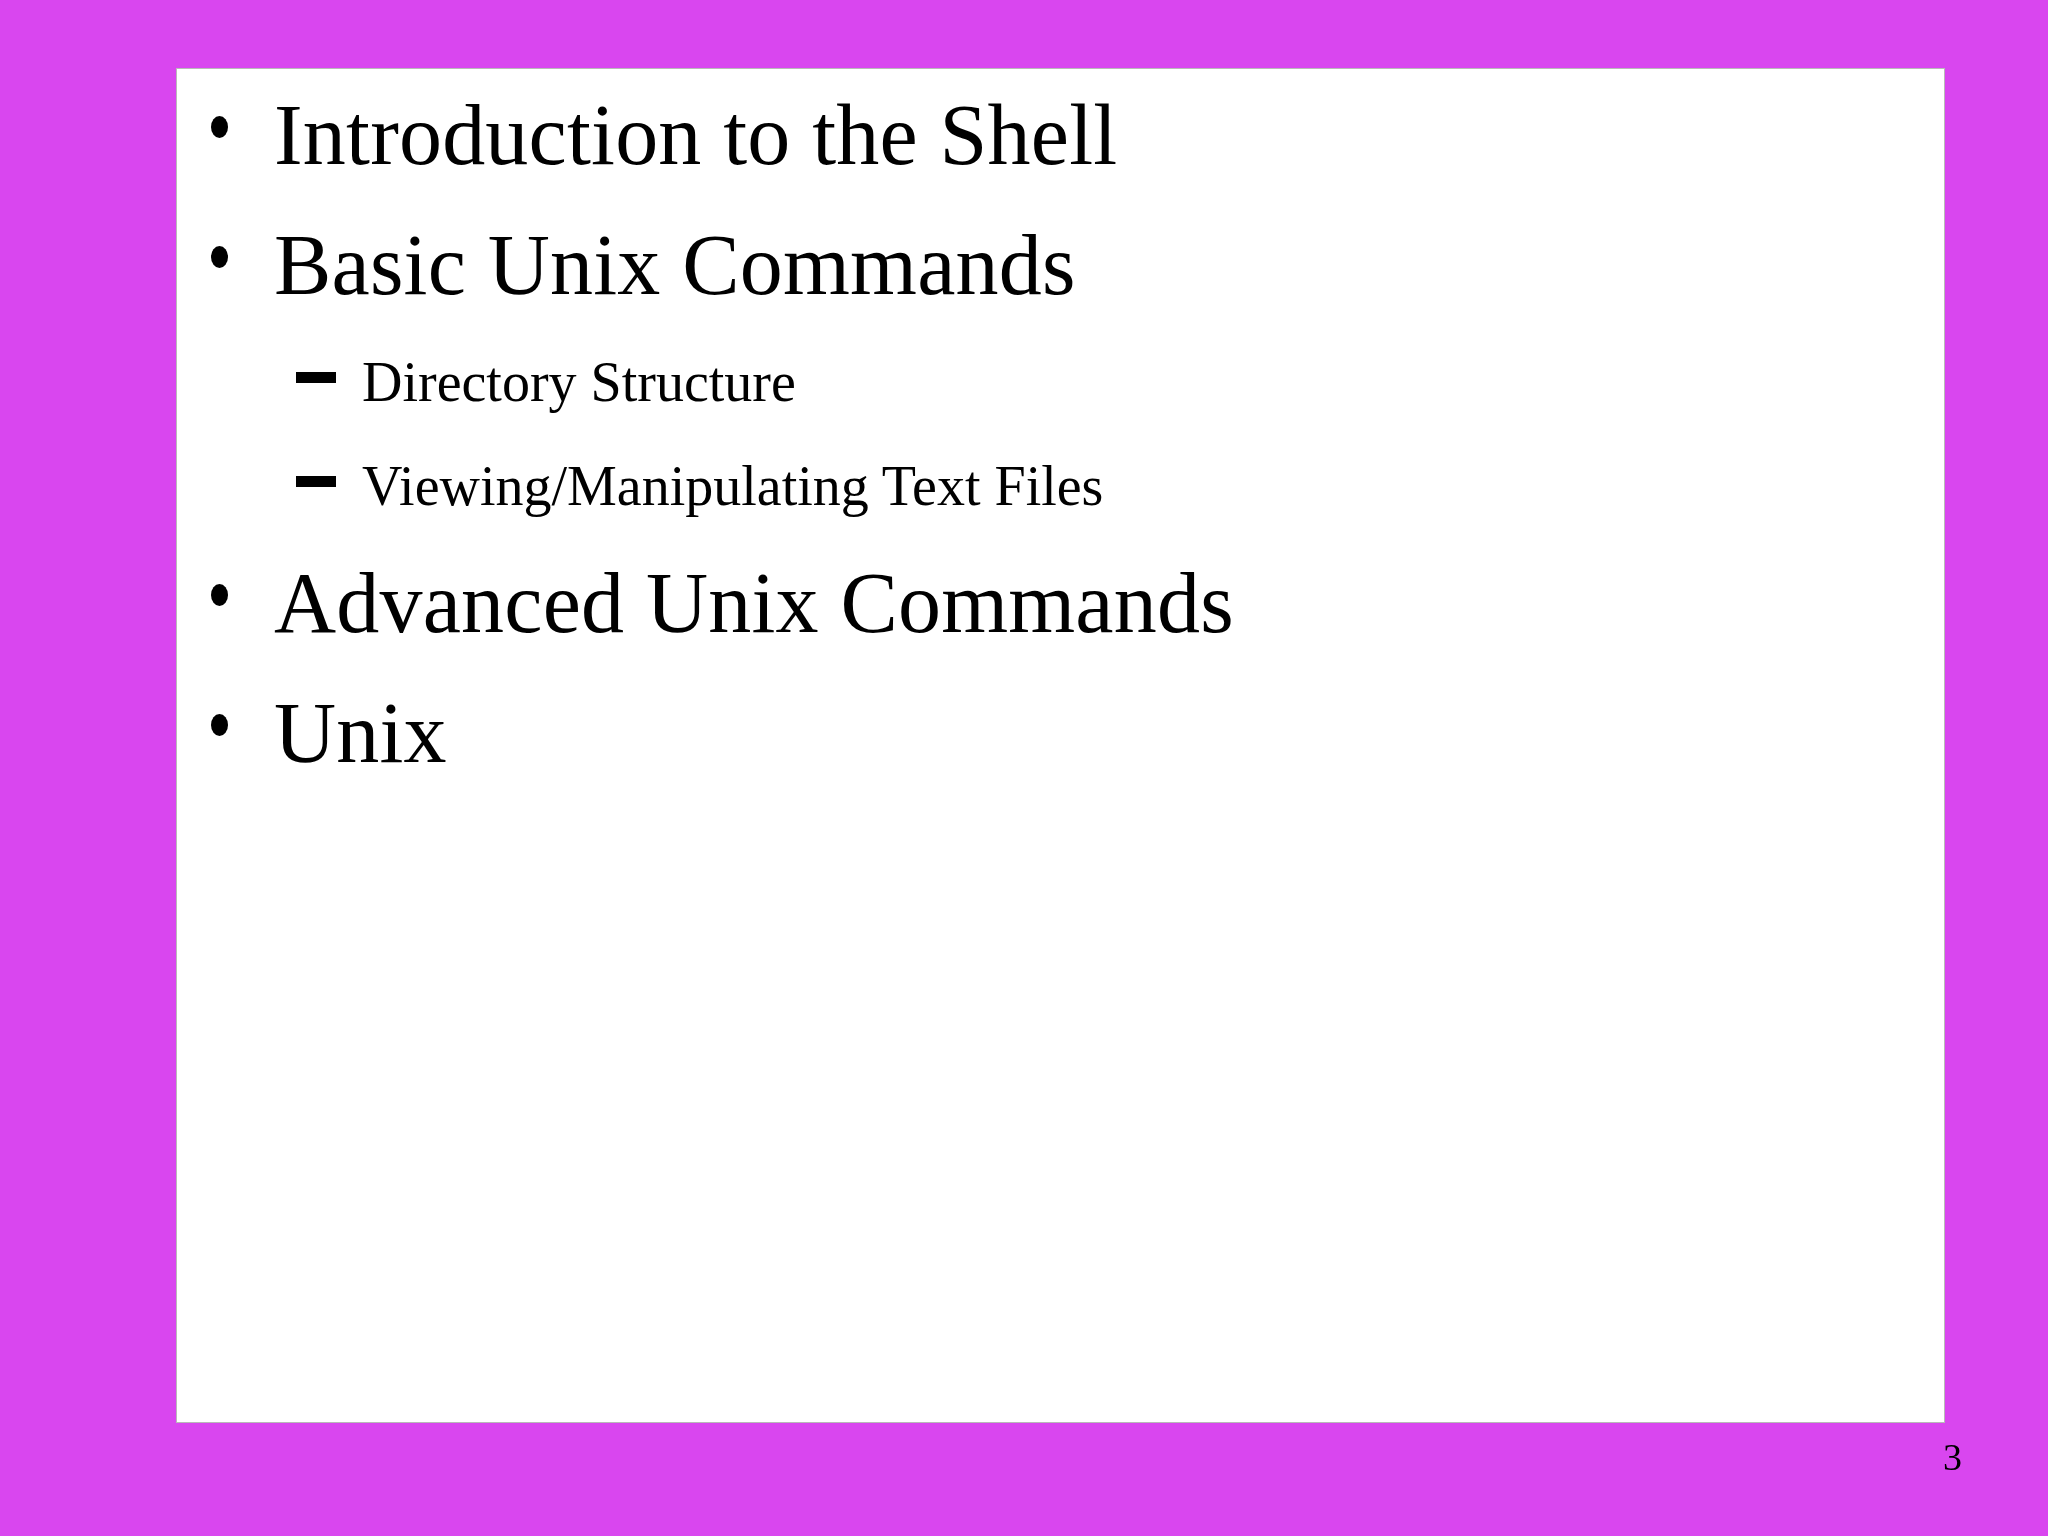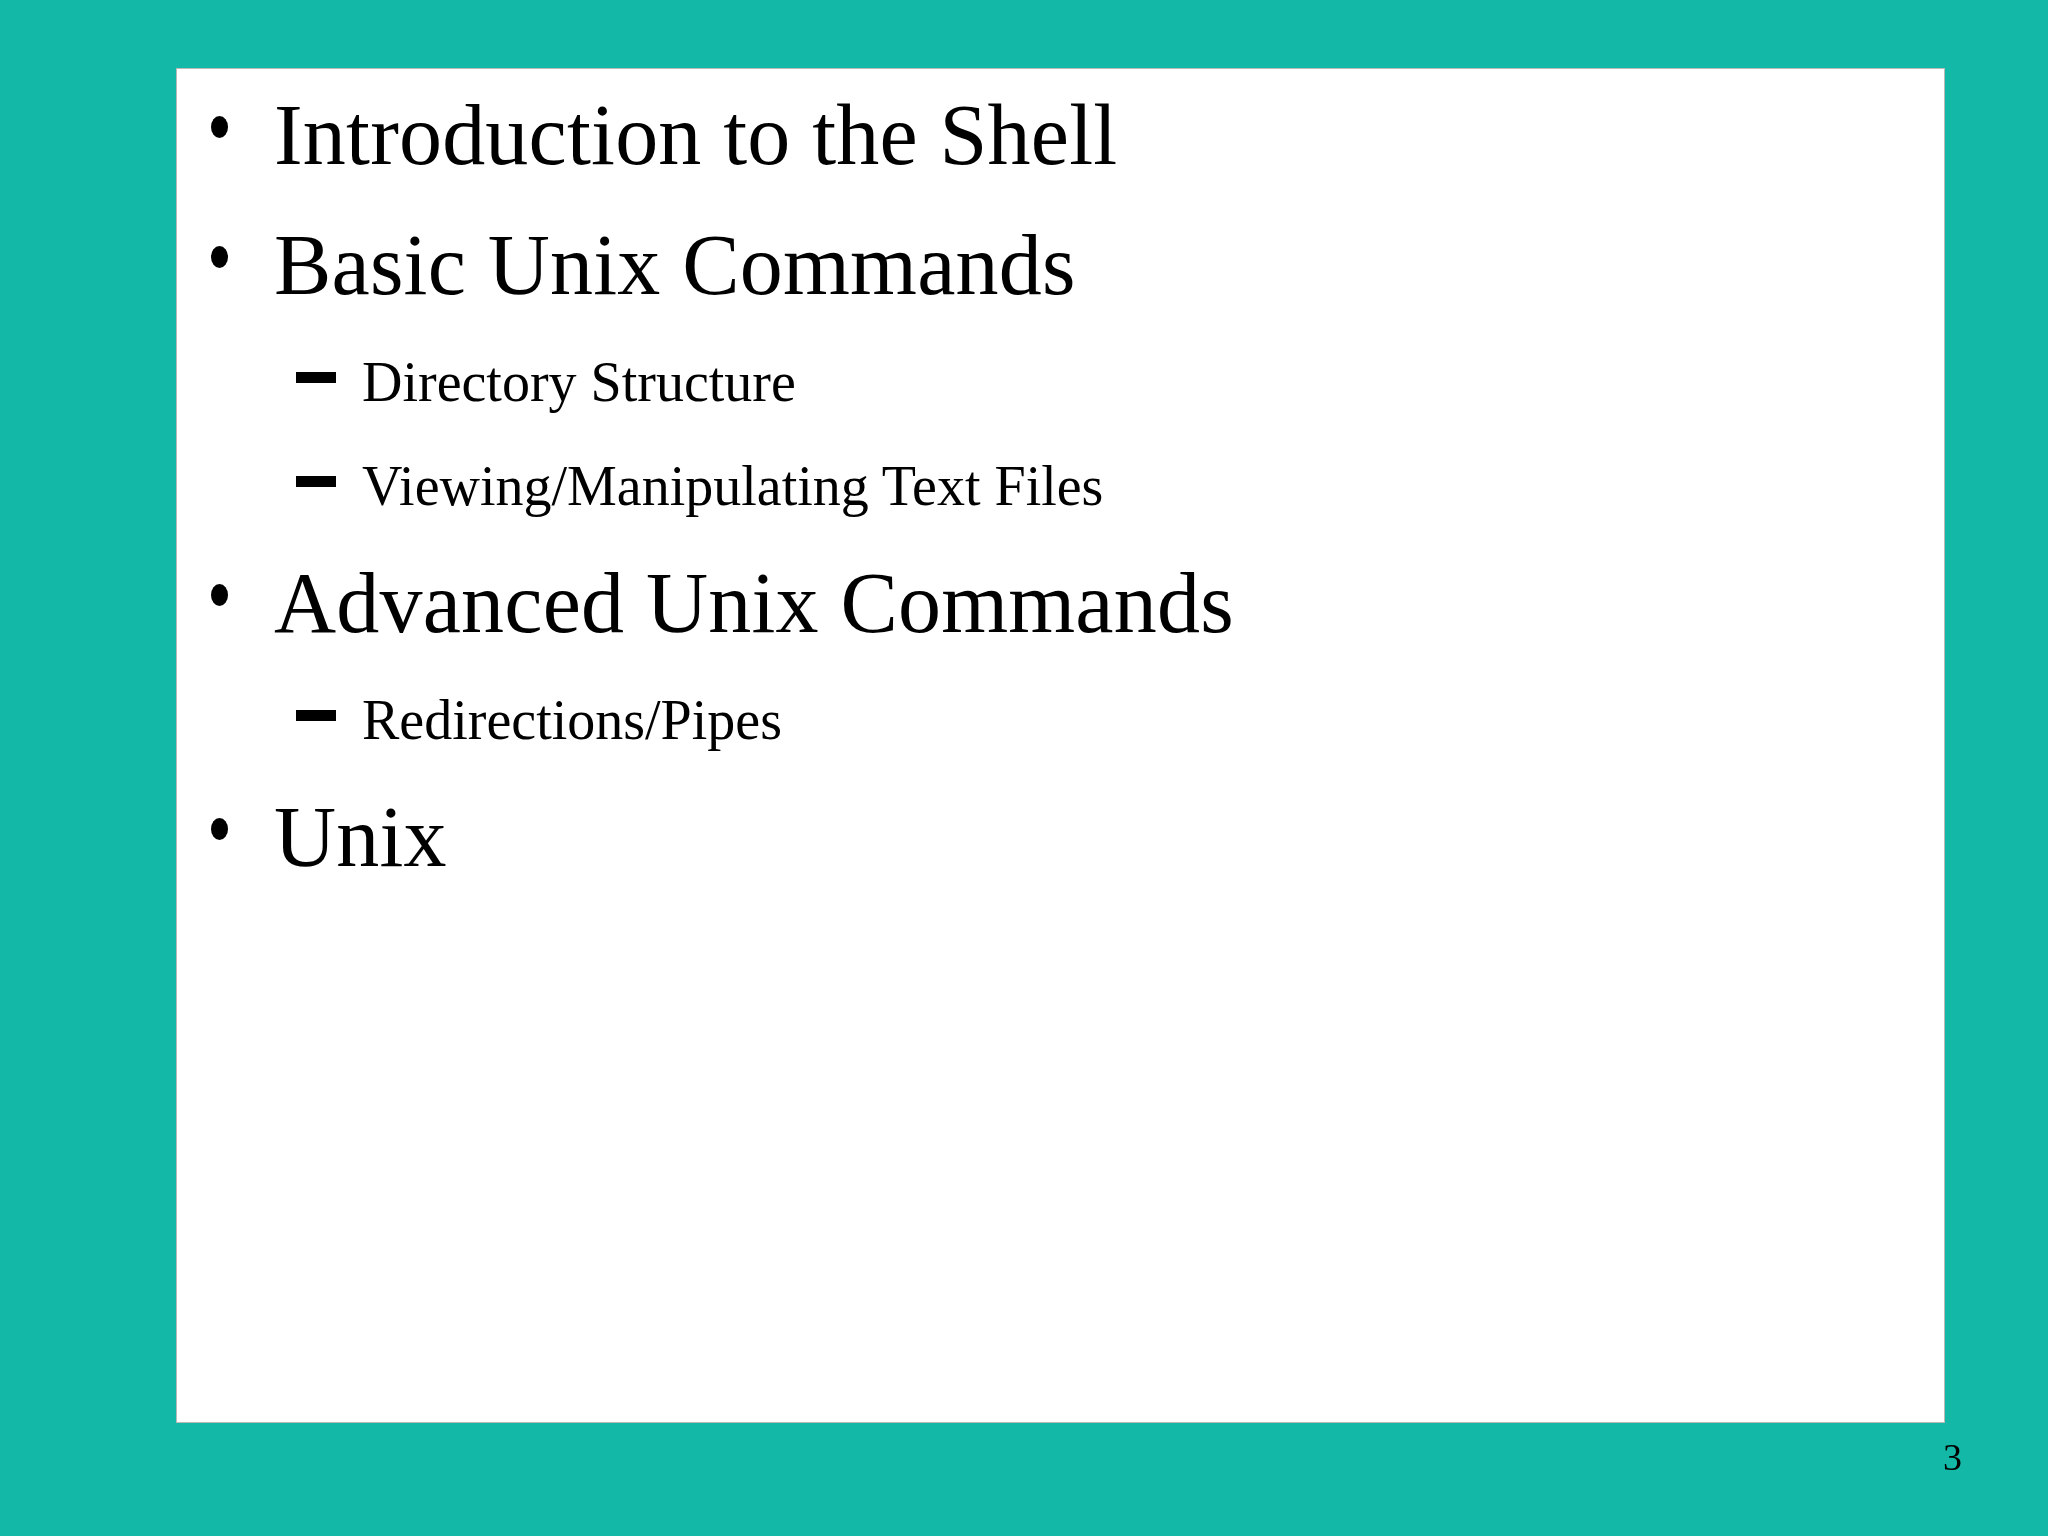--- a/index.html
+++ b/index.html
@@ -14,21 +14,21 @@
     color: #000000;
     overflow: hidden;
   }
 
   .slide {
     position: absolute;
     left: 0;
     top: 0;
     width: 2048px;
     height: 1536px;
-    background: #14b8a6;
+    background: #d946ef;
   }
 
   
   .content-frame {
     position: absolute;
     left: 176px;
     top: 68px;
     width: 1769px;
     height: 1355px;
     border: 1px solid #b9b9b9;
@@ -152,24 +152,20 @@
       <span class="bullet"></span>
       <span class="label">Viewing/Manipulating Text Files</span>
     </li>
 
     <li class="item level-1">
       <span class="bullet"></span>
       <span class="label">Advanced Unix Commands</span>
     </li>
 
 
-    <li class="item level-2">
-      <span class="bullet"></span>
-      <span class="label">Redirections/Pipes</span>
-    </li>
 
 
     <li class="item level-1">
       <span class="bullet"></span>
       <span class="label">Unix</span>
     </li>
 
   </ul>
 
   <div class="page-number">3</div>

